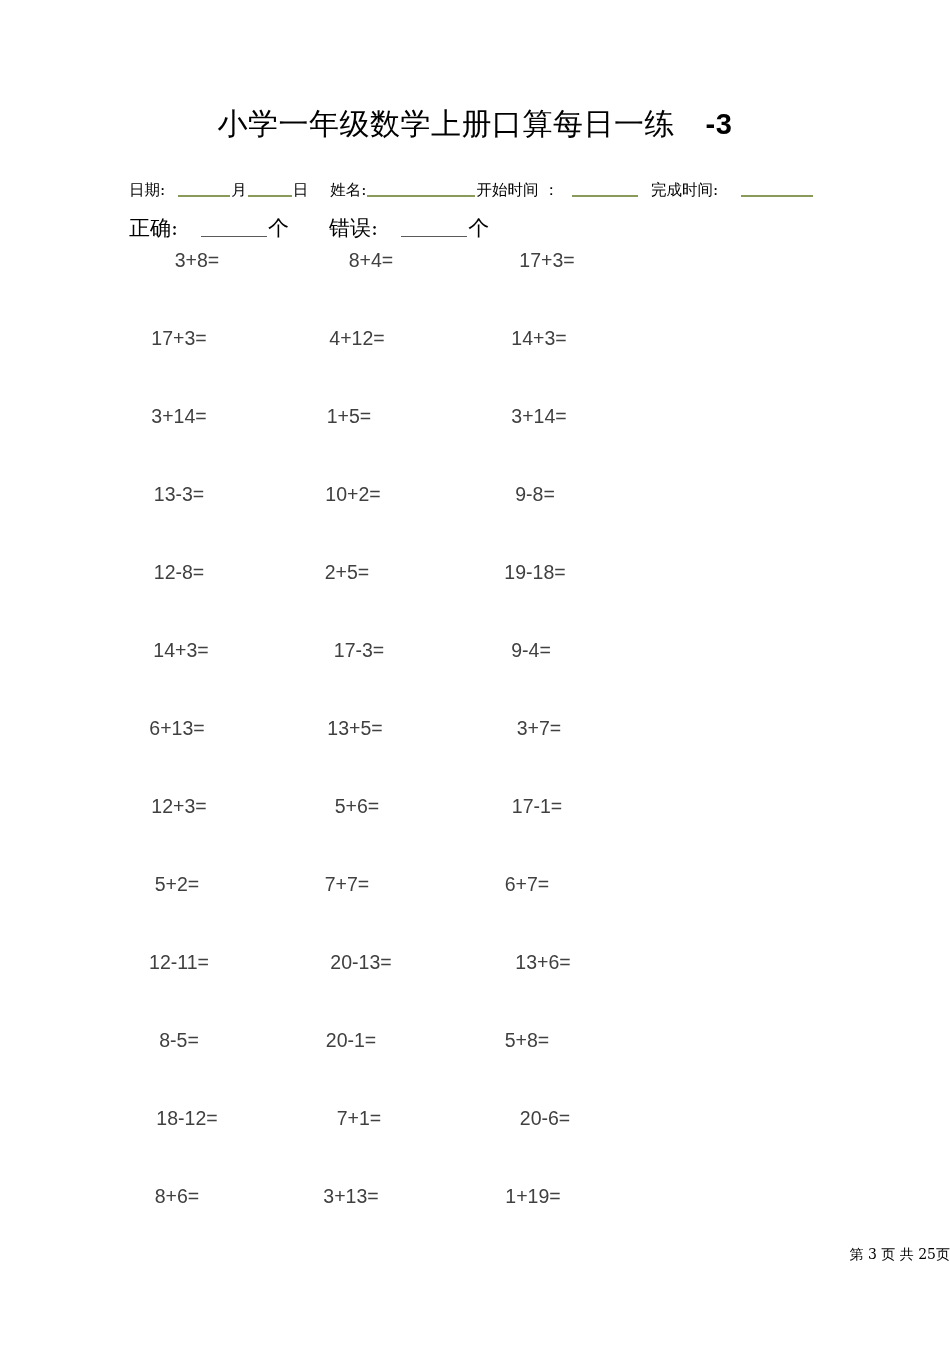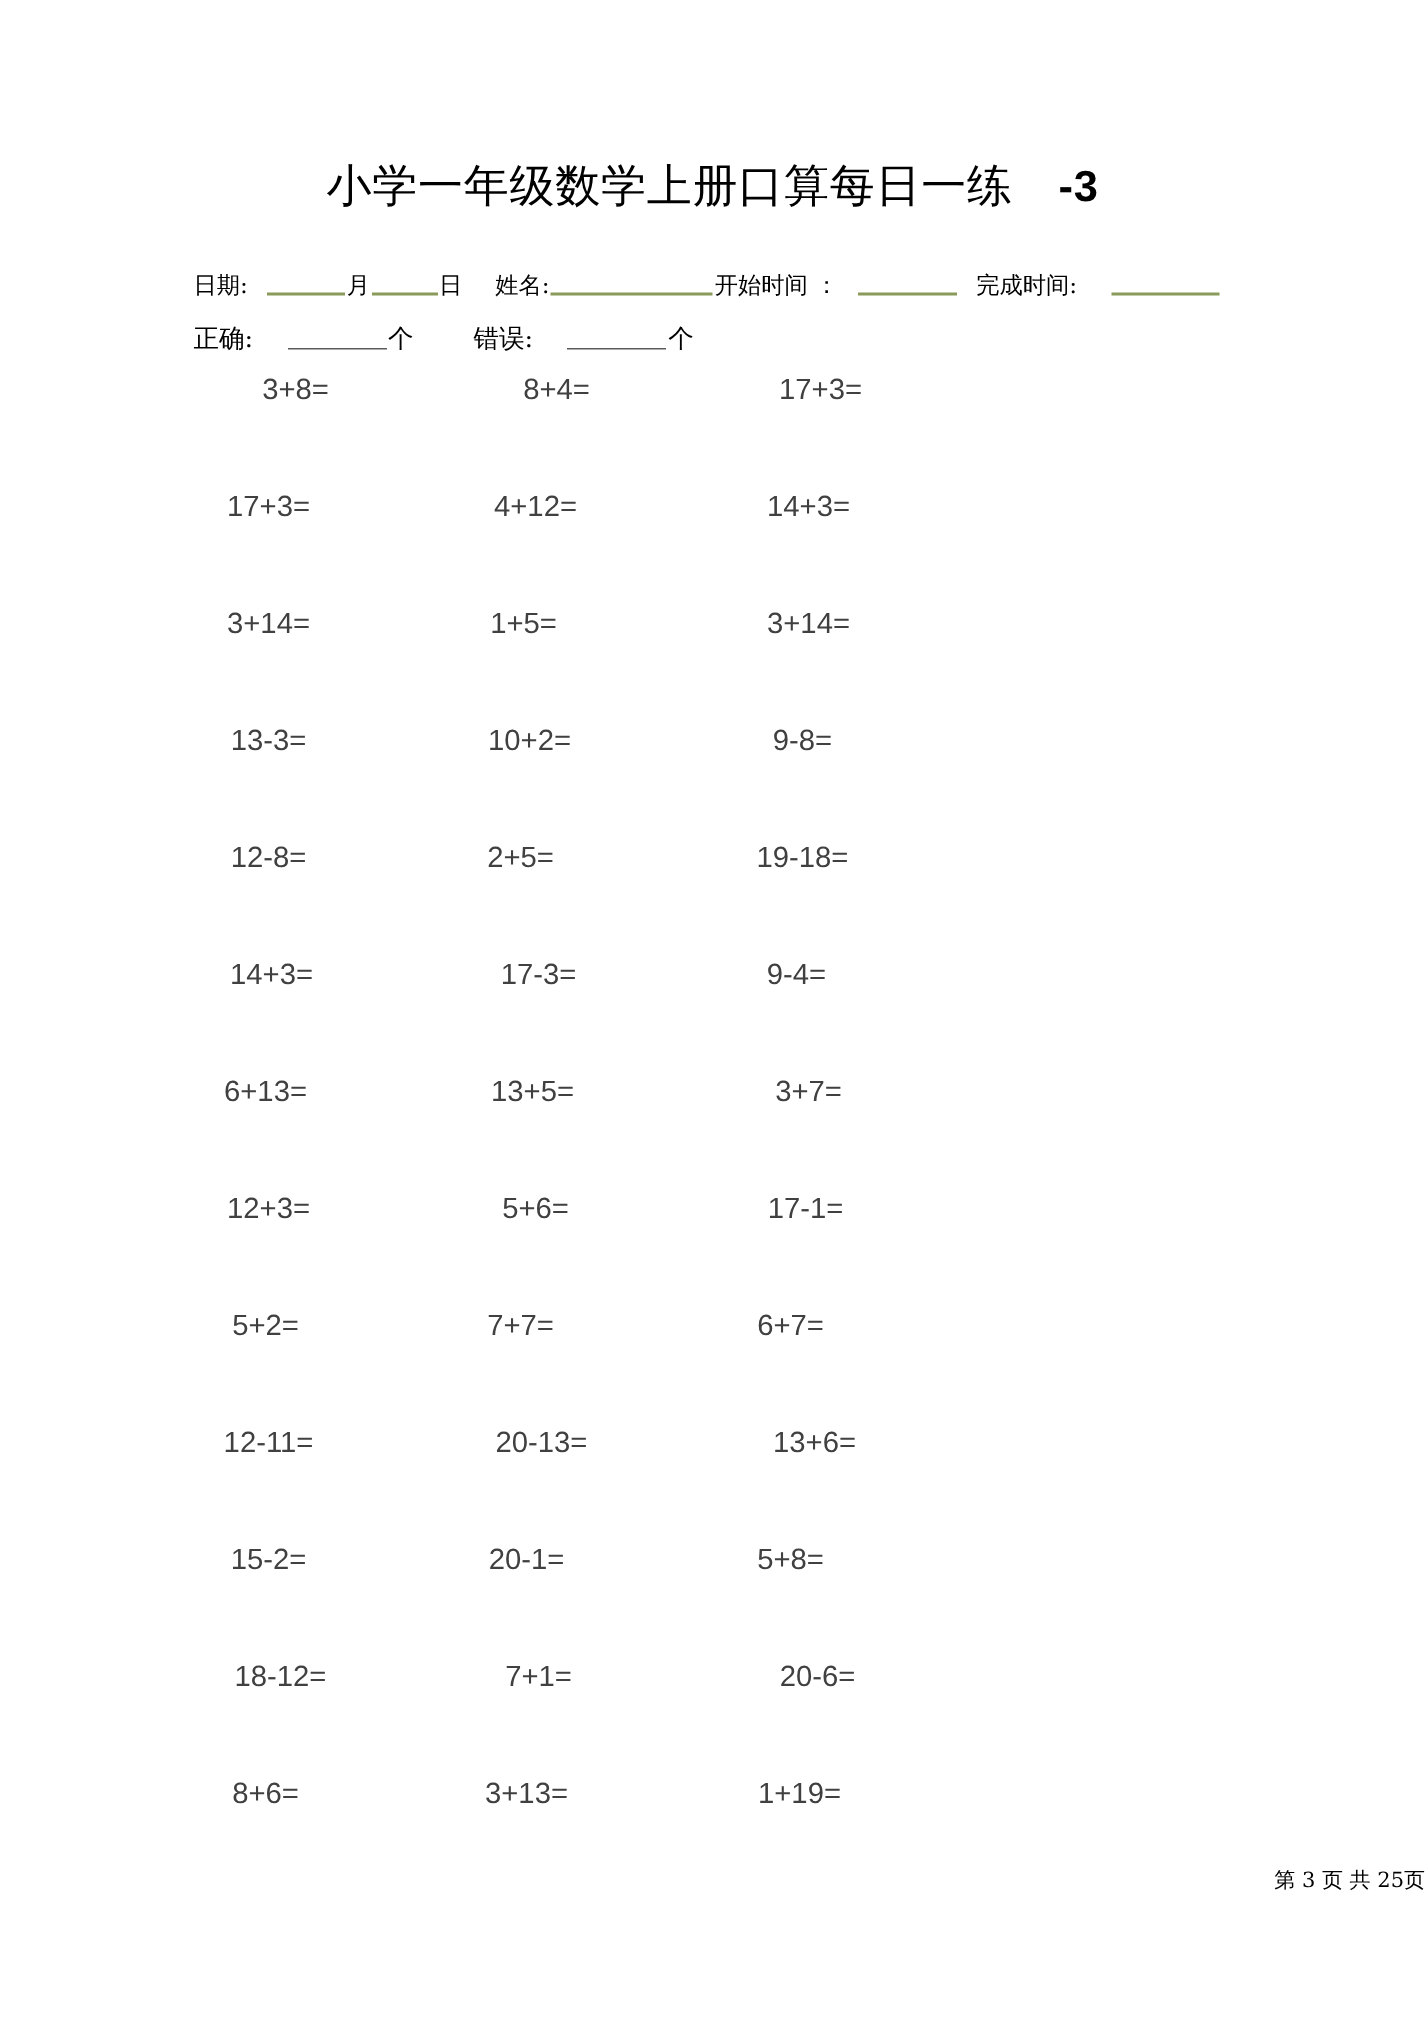--- a/index.html
+++ b/index.html
@@ -50,21 +50,21 @@
     position: absolute;
     left: 93px;
     width: 820px;
     font-family: "DejaVu Serif", "Liberation Serif", serif;
     font-size: 15.5px;
     white-space: nowrap;
     color: #000;
     margin-left: 36px;
   }
   .meta-line-1 { top: 180px; }
-  .meta-line-2 { top: 214px; font-size: 17px; }
+  .meta-line-2 { top: 214px; font-size: 21px; }
 
   .lbl { display: inline-block; vertical-align: baseline; }
 
   .blank {
     display: inline-block;
     vertical-align: baseline;
     border-bottom: 2px solid #8a9a5b;
     height: 15px;
     margin: 0 1px -2px 1px;
   }
@@ -185,21 +185,21 @@
         <div class="prob-cell" style="transform: translateX(-4px);">5+2=</div>
         <div class="prob-cell" style="transform: translateX(-10px);">7+7=</div>
         <div class="prob-cell" style="transform: translateX(-6px);">6+7=</div>
       </div>
       <div class="prob-row">
         <div class="prob-cell" style="transform: translateX(-2px);">12-11=</div>
         <div class="prob-cell" style="transform: translateX(4px);">20-13=</div>
         <div class="prob-cell" style="transform: translateX(10px);">13+6=</div>
       </div>
       <div class="prob-row">
-        <div class="prob-cell" style="transform: translateX(-2px);">15-2=</div>
+        <div class="prob-cell" style="transform: translateX(-2px);">8-5=</div>
         <div class="prob-cell" style="transform: translateX(-6px);">20-1=</div>
         <div class="prob-cell" style="transform: translateX(-6px);">5+8=</div>
       </div>
       <div class="prob-row">
         <div class="prob-cell" style="transform: translateX(6px);">18-12=</div>
         <div class="prob-cell" style="transform: translateX(2px);">7+1=</div>
         <div class="prob-cell" style="transform: translateX(12px);">20-6=</div>
       </div>
       <div class="prob-row">
         <div class="prob-cell" style="transform: translateX(-4px);">8+6=</div>

